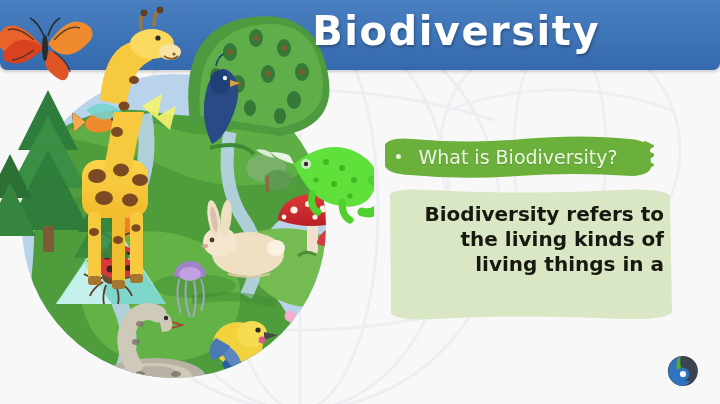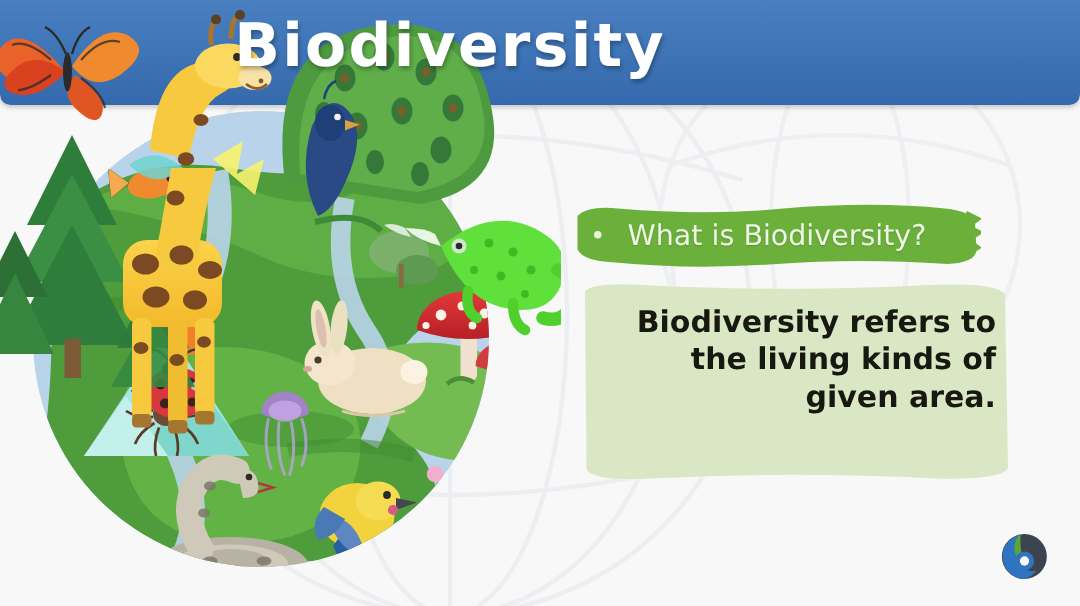--- a/index.html
+++ b/index.html
@@ -26,21 +26,21 @@
   
   .header-bar{
     position:absolute;left:0;top:0;width:720px;height:70px;
     background:linear-gradient(180deg,#4a7fc0 0%,#3f76b8 45%,#3569ad 100%);
     border-bottom-left-radius:7px;border-bottom-right-radius:7px;
     box-shadow:0 2px 3px rgba(0,0,0,.18);
     z-index:2;
   }
   .header-title{
     position:absolute;left:0;top:8px;width:600px;
-    text-align:center;
+    text-align:right;
     color:#ffffff;
     font-size:40px;font-weight:bold;
     letter-spacing:1.5px;
     text-shadow:1px 2px 3px rgba(0,0,0,.30);
     font-family:"DejaVu Sans","Liberation Sans",sans-serif;
     z-index:4;
     white-space:nowrap;
   }
 
   
@@ -419,21 +419,21 @@
   <div class="bullet-dot"></div>
 
   <div class="body-box">
     <svg width="286" height="134" viewBox="0 0 286 134" xmlns="http://www.w3.org/2000/svg">
       <path d="M2 6 Q8 0 40 2 Q140 7 230 2 Q276 0 282 8
                L284 124 Q280 132 236 131 Q140 126 46 131 Q8 133 3 125 Z" fill="#dae7c5"></path>
     </svg>
     <div class="body-text">
       <div>Biodiversity refers to</div>
       <div>the living kinds of</div>
-      <div>given area.</div>
+      <div>living things in a</div>
     </div>
   </div>
 
   <svg class="logo" viewBox="0 0 34 34" xmlns="http://www.w3.org/2000/svg">
     <path d="M17 2 a15 15 0 1 1 -0.2 30 a15 15 0 0 1 0.2 -30 Z" fill="#3c4450"></path>
     <path d="M17 32 a15 15 0 0 1 -3 -29.6 q-3 12 1 20 q3 6 10 4 a15 15 0 0 1 -8 5.6Z" fill="#2f74c0"></path>
     <path d="M14.5 2.4 q-1 11 2.5 17.6 q-8 -2 -6.5 -11 q1 -5 4 -6.6Z" fill="#5aa832"></path>
     <circle cx="17" cy="20" r="6.4" fill="#2f74c0"></circle>
     <circle cx="17" cy="20" r="3.1" fill="#f6f8fb"></circle>
   </svg>

